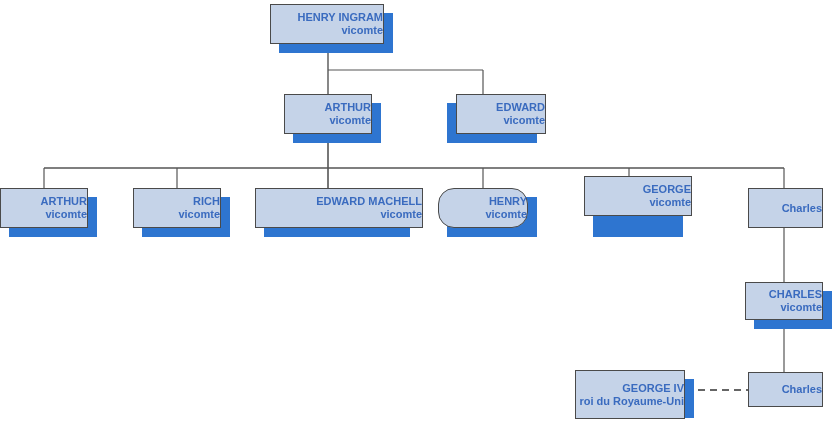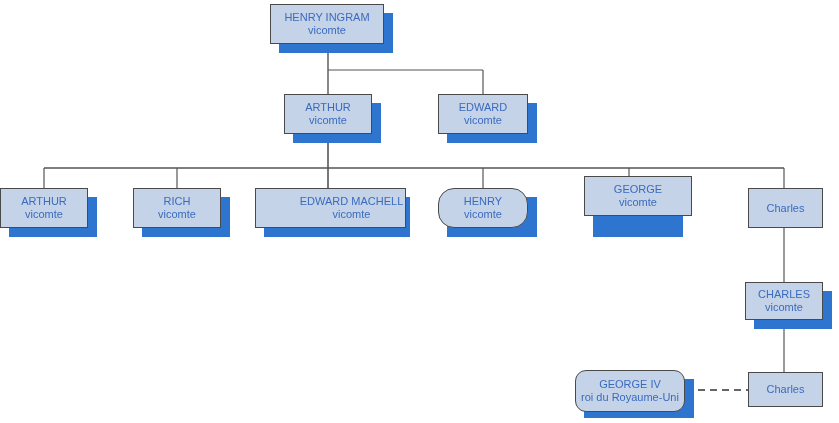--- a/index.html
+++ b/index.html
@@ -26,27 +26,28 @@
     height: 423px;
   }
   .node {
     position: absolute;
     box-sizing: border-box;
     background: #c5d3e8;
     border: 1px solid #4a4a4a;
     color: #3a6bbf;
     display: flex;
     flex-direction: column;
-    align-items: center;
+    align-items: flex-end;
     justify-content: center;
     text-align: center;
     font-size: 11px;
     line-height: 13px;
     z-index: 3;
     white-space: nowrap;
+    font-weight: bold;
   }
   .node-shadow {
     position: absolute;
     background: #2e75d0;
     z-index: 1;
   }
   .node-title { display: block; }
   .node-subtitle { display: block; }
 </style>
 </head>
@@ -94,52 +95,52 @@
     </div>
   <div id="node-container">
       <div class="node" style="left: 270px; top: 4px; width: 114px; height: 40px;">
         <span class="node-title">HENRY INGRAM</span>
         <span class="node-subtitle">vicomte</span>
       </div>
       <div class="node" style="left: 284px; top: 94px; width: 88px; height: 40px;">
         <span class="node-title">ARTHUR</span>
         <span class="node-subtitle">vicomte</span>
       </div>
-      <div class="node" style="left: 438px; top: 94px; width: 90px; height: 40px;">
+      <div class="node" style="left: 456px; top: 94px; width: 90px; height: 40px;">
         <span class="node-title">EDWARD</span>
         <span class="node-subtitle">vicomte</span>
       </div>
       <div class="node" style="left: 0px; top: 188px; width: 88px; height: 40px;">
         <span class="node-title">ARTHUR</span>
         <span class="node-subtitle">vicomte</span>
       </div>
       <div class="node" style="left: 133px; top: 188px; width: 88px; height: 40px;">
         <span class="node-title">RICH</span>
         <span class="node-subtitle">vicomte</span>
       </div>
-      <div class="node" style="left: 255px; top: 188px; width: 151px; height: 40px; padding-left: 42px;">
+      <div class="node" style="left: 255px; top: 188px; width: 168px; height: 40px; padding-left: 42px;">
         <span class="node-title">EDWARD MACHELL</span>
         <span class="node-subtitle">vicomte</span>
       </div>
       <div class="node" style="left: 438px; top: 188px; width: 90px; height: 40px; border-radius: 16px;">
         <span class="node-title">HENRY</span>
         <span class="node-subtitle">vicomte</span>
       </div>
       <div class="node" style="left: 584px; top: 176px; width: 108px; height: 40px;">
         <span class="node-title">GEORGE</span>
         <span class="node-subtitle">vicomte</span>
       </div>
       <div class="node" style="left: 748px; top: 188px; width: 75px; height: 40px;">
         <span class="node-title">Charles</span>
       </div>
       <div class="node" style="left: 745px; top: 282px; width: 78px; height: 38px;">
         <span class="node-title">CHARLES</span>
         <span class="node-subtitle">vicomte</span>
       </div>
-      <div class="node" style="left: 575px; top: 370px; width: 110px; height: 42px; border-radius: 11px;">
+      <div class="node" style="left: 575px; top: 370px; width: 110px; height: 49px;">
         <span class="node-title">GEORGE IV</span>
         <span class="node-subtitle">roi du Royaume-Uni</span>
       </div>
       <div class="node" style="left: 748px; top: 372px; width: 75px; height: 35px;">
         <span class="node-title">Charles</span>
       </div>
     </div>
 
 </div>
 

